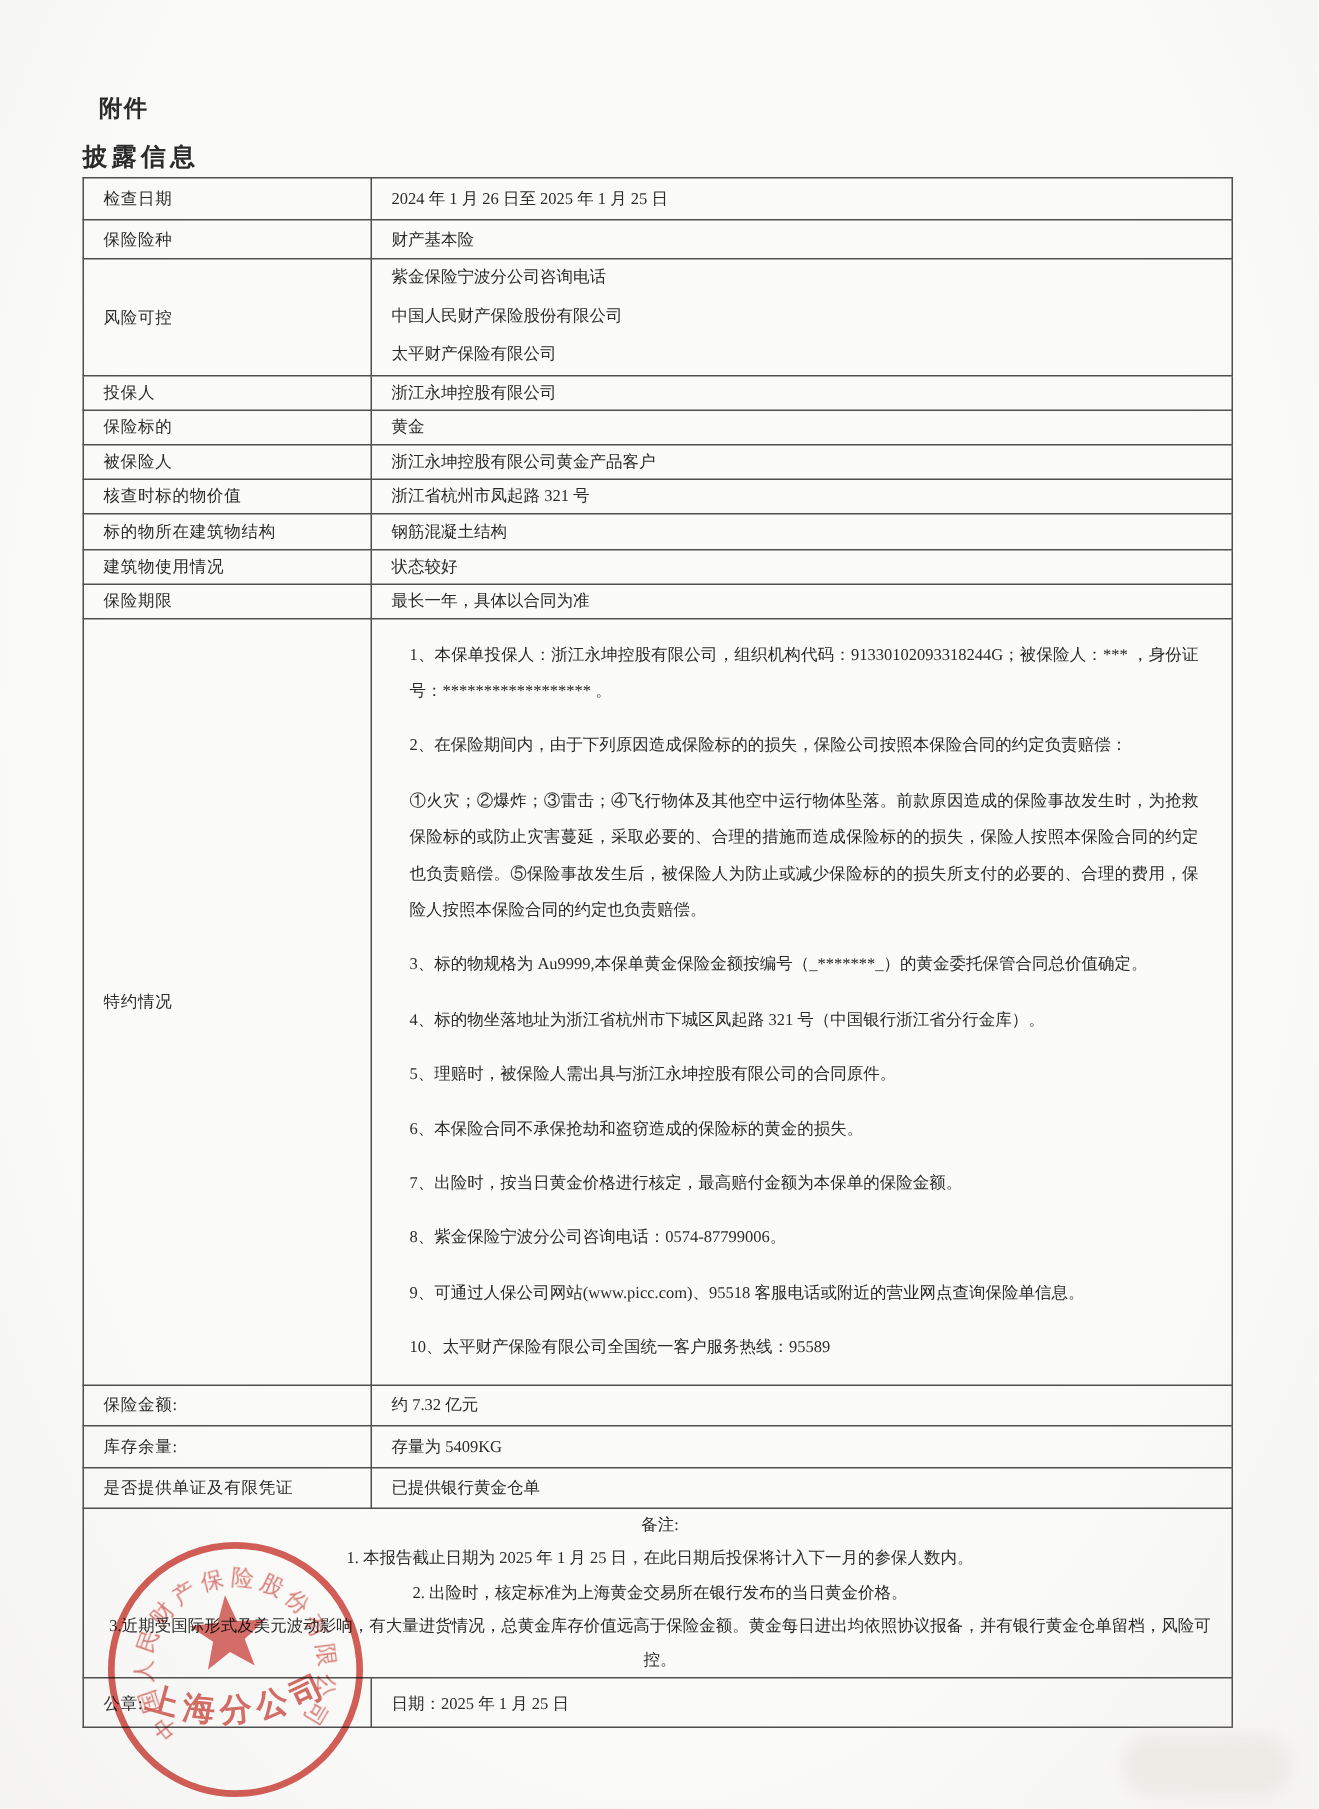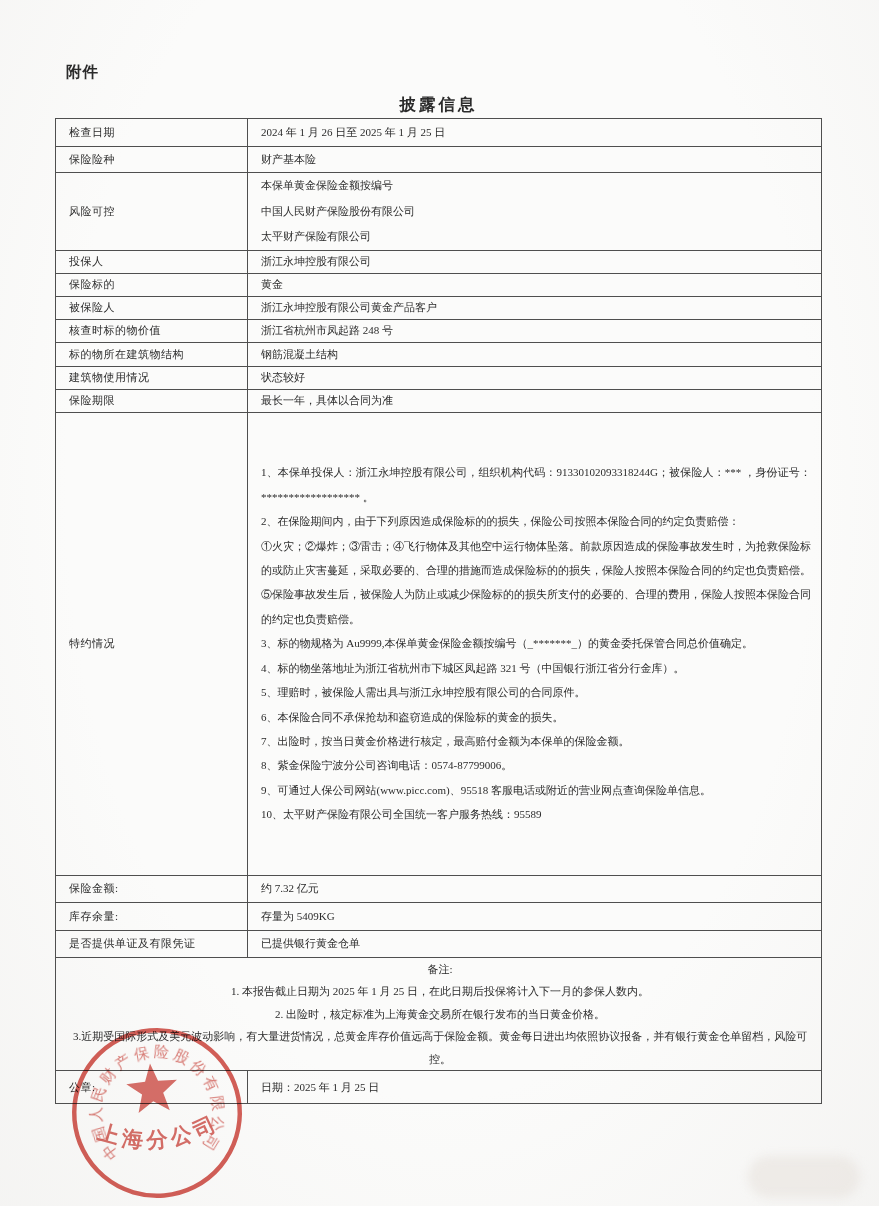--- a/index.html
+++ b/index.html
@@ -6,31 +6,31 @@
   body{
     width:879px;height:1206px;position:relative;overflow:hidden;
     background:#fbfbfa;
     font-family:"Liberation Serif","DejaVu Serif",serif;
     color:#2b2b2b;
   }
   .scan-tint{position:absolute;inset:0;background:
     radial-gradient(ellipse at 50% 40%, rgba(255,255,255,0) 60%, rgba(225,223,220,.25) 100%);
     pointer-events:none;}
   .attachment{position:absolute;left:66px;top:62px;font-size:15.5px;font-weight:700;letter-spacing:1px;text-align:center;}
-  .doc-title{position:absolute;left:55px;top:94px;width:767px;text-align:center;
+  .doc-title{position:absolute;left:55px;top:94px;width:767px;text-align:left;
     font-size:16.5px;font-weight:700;letter-spacing:3px;}
   table.disc{position:absolute;left:55px;top:118px;width:767px;border-collapse:collapse;table-layout:fixed;}
   table.disc td{border:1.6px solid #4f4f4f;font-size:11px;vertical-align:middle;
     padding:0 10px 0 13px;overflow:hidden;}
   col.c1{width:192px;}
   td.lab{letter-spacing:.5px;}
   td.val{padding-left:14px;}
   td.multi div{line-height:25.5px;}
   td.special{vertical-align:top;padding:4px 12px 4px 14px;}
-  td.special p{margin:0;line-height:24.4px;text-align:justify;}
+  td.special p{margin:12px;line-height:24.4px;text-align:justify;}
   td.remarks{vertical-align:top;padding:4px 12px 4px 13px;}
   td.remarks div{line-height:22.5px;text-align:center;}
   .seal{position:absolute;left:68px;top:1024px;width:178px;height:178px;
     transform:rotate(-5deg);mix-blend-mode:multiply;opacity:.88;z-index:5;}
   .seal svg{width:100%;height:100%;}
   .seal .blurred{filter:blur(.5px);}
   .watermark{position:absolute;left:748px;top:1156px;width:112px;height:42px;
     background:rgba(230,223,218,.5);border-radius:21px;filter:blur(5px);}
 </style>
 </head>
@@ -51,40 +51,40 @@
     <td class="lab">检查日期</td>
     <td class="val">2024 年 1 月 26 日至 2025 年 1 月 25 日</td>
   </tr>
   <tr style="height:26px">
     <td class="lab">保险险种</td>
     <td class="val">财产基本险</td>
   </tr>
   <tr style="height:76px">
     <td class="lab">风险可控</td>
     <td class="val multi">
-      <div>本保单黄金保险金额按编号</div>
+      <div>紫金保险宁波分公司咨询电话</div>
       <div>中国人民财产保险股份有限公司</div>
       <div>太平财产保险有限公司</div>
     </td>
   </tr>
   <tr style="height:23px">
     <td class="lab">投保人</td>
     <td class="val">浙江永坤控股有限公司</td>
   </tr>
   <tr style="height:23px">
     <td class="lab">保险标的</td>
     <td class="val">黄金</td>
   </tr>
   <tr style="height:23px">
     <td class="lab">被保险人</td>
     <td class="val">浙江永坤控股有限公司黄金产品客户</td>
   </tr>
   <tr style="height:23px">
     <td class="lab">核查时标的物价值</td>
-    <td class="val">浙江省杭州市凤起路 248 号</td>
+    <td class="val">浙江省杭州市凤起路 321 号</td>
   </tr>
   <tr style="height:24px">
     <td class="lab">标的物所在建筑物结构</td>
     <td class="val">钢筋混凝土结构</td>
   </tr>
   <tr style="height:23px">
     <td class="lab">建筑物使用情况</td>
     <td class="val">状态较好</td>
   </tr>
   <tr style="height:23px">

